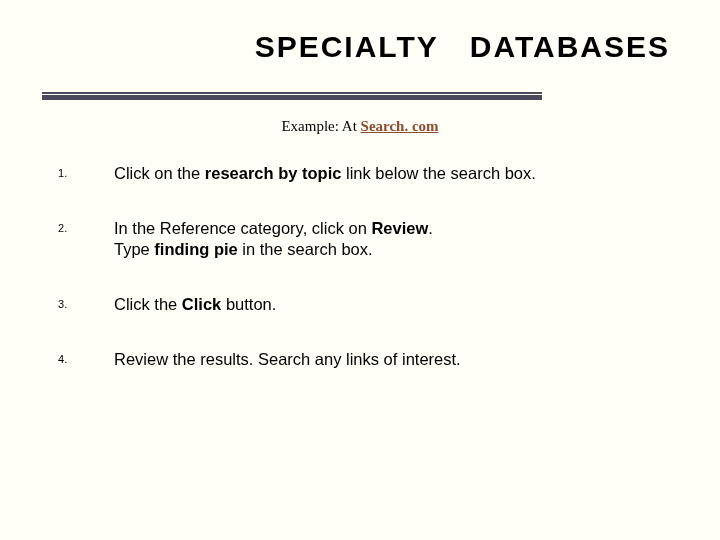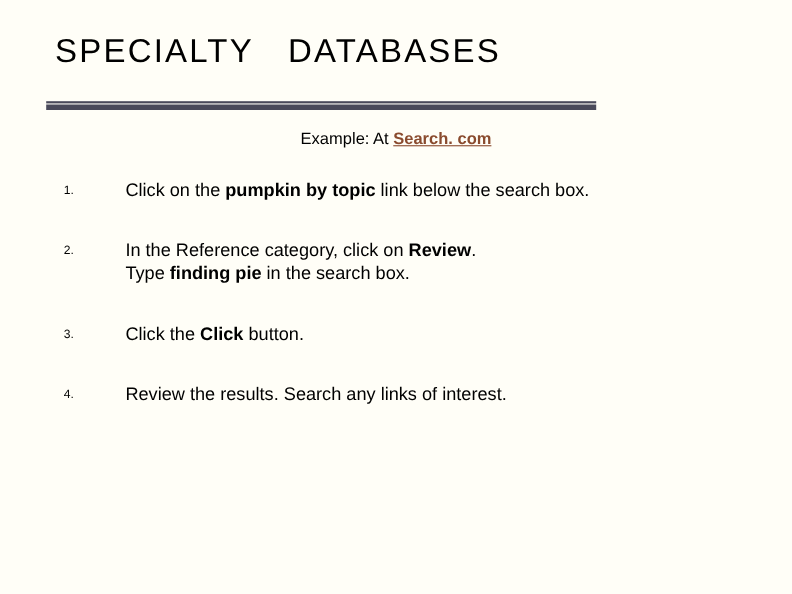--- a/index.html
+++ b/index.html
@@ -14,23 +14,23 @@
   .slide {
     width: 720px;
     height: 540px;
     position: relative;
     box-sizing: border-box;
     padding: 30px 50px 0 50px;
   }
   .title {
     font-size: 30px;
     letter-spacing: 2px;
-    text-align: left;
+    text-align: right;
     margin: 0 0 28px 0;
-    font-weight: normal;
+    font-weight: bold;
   }
   .rule {
     position: relative;
     height: 8px;
     margin: 0 0 18px -8px;
     width: 500px;
   }
   .rule-thin {
     position: absolute;
     top: 0;
@@ -52,20 +52,21 @@
     line-height: 1.30;
     margin: 0 0 18px 0;
     padding-left: 26px;
     text-indent: -26px;
     max-width: 610px;
   }
   .example {
     font-size: 15px;
     text-align: center;
     margin: 0 0 28px 0;
+    font-family: Liberation Serif, serif;
   }
   .example .pre { }
   .example .link {
     font-weight: bold;
     color: #8a4b2e;
     text-decoration: underline;
     cursor: pointer;
   }
   ol.steps {
     list-style: none;
@@ -102,19 +103,19 @@
     <div class="rule-thin"></div>
     <div class="rule-thick"></div>
   </div>
 
 
   <p class="example">
     <span class="pre">Example: At </span><span class="link">Search. com</span>
   </p>
 
   <ol class="steps">
-    <li>Click on the <b>pumpkin by topic</b> link below the search box.</li>
+    <li>Click on the <b>research by topic</b> link below the search box.</li>
     <li>In the Reference category, click on <b>Review</b>.<br>Type <b>finding pie</b> in the search box.</li>
     <li>Click the <b>Click</b> button.</li>
     <li>Review the results. Search any links of interest.</li>
   </ol>
 
 </div>
 
 </body></html>

